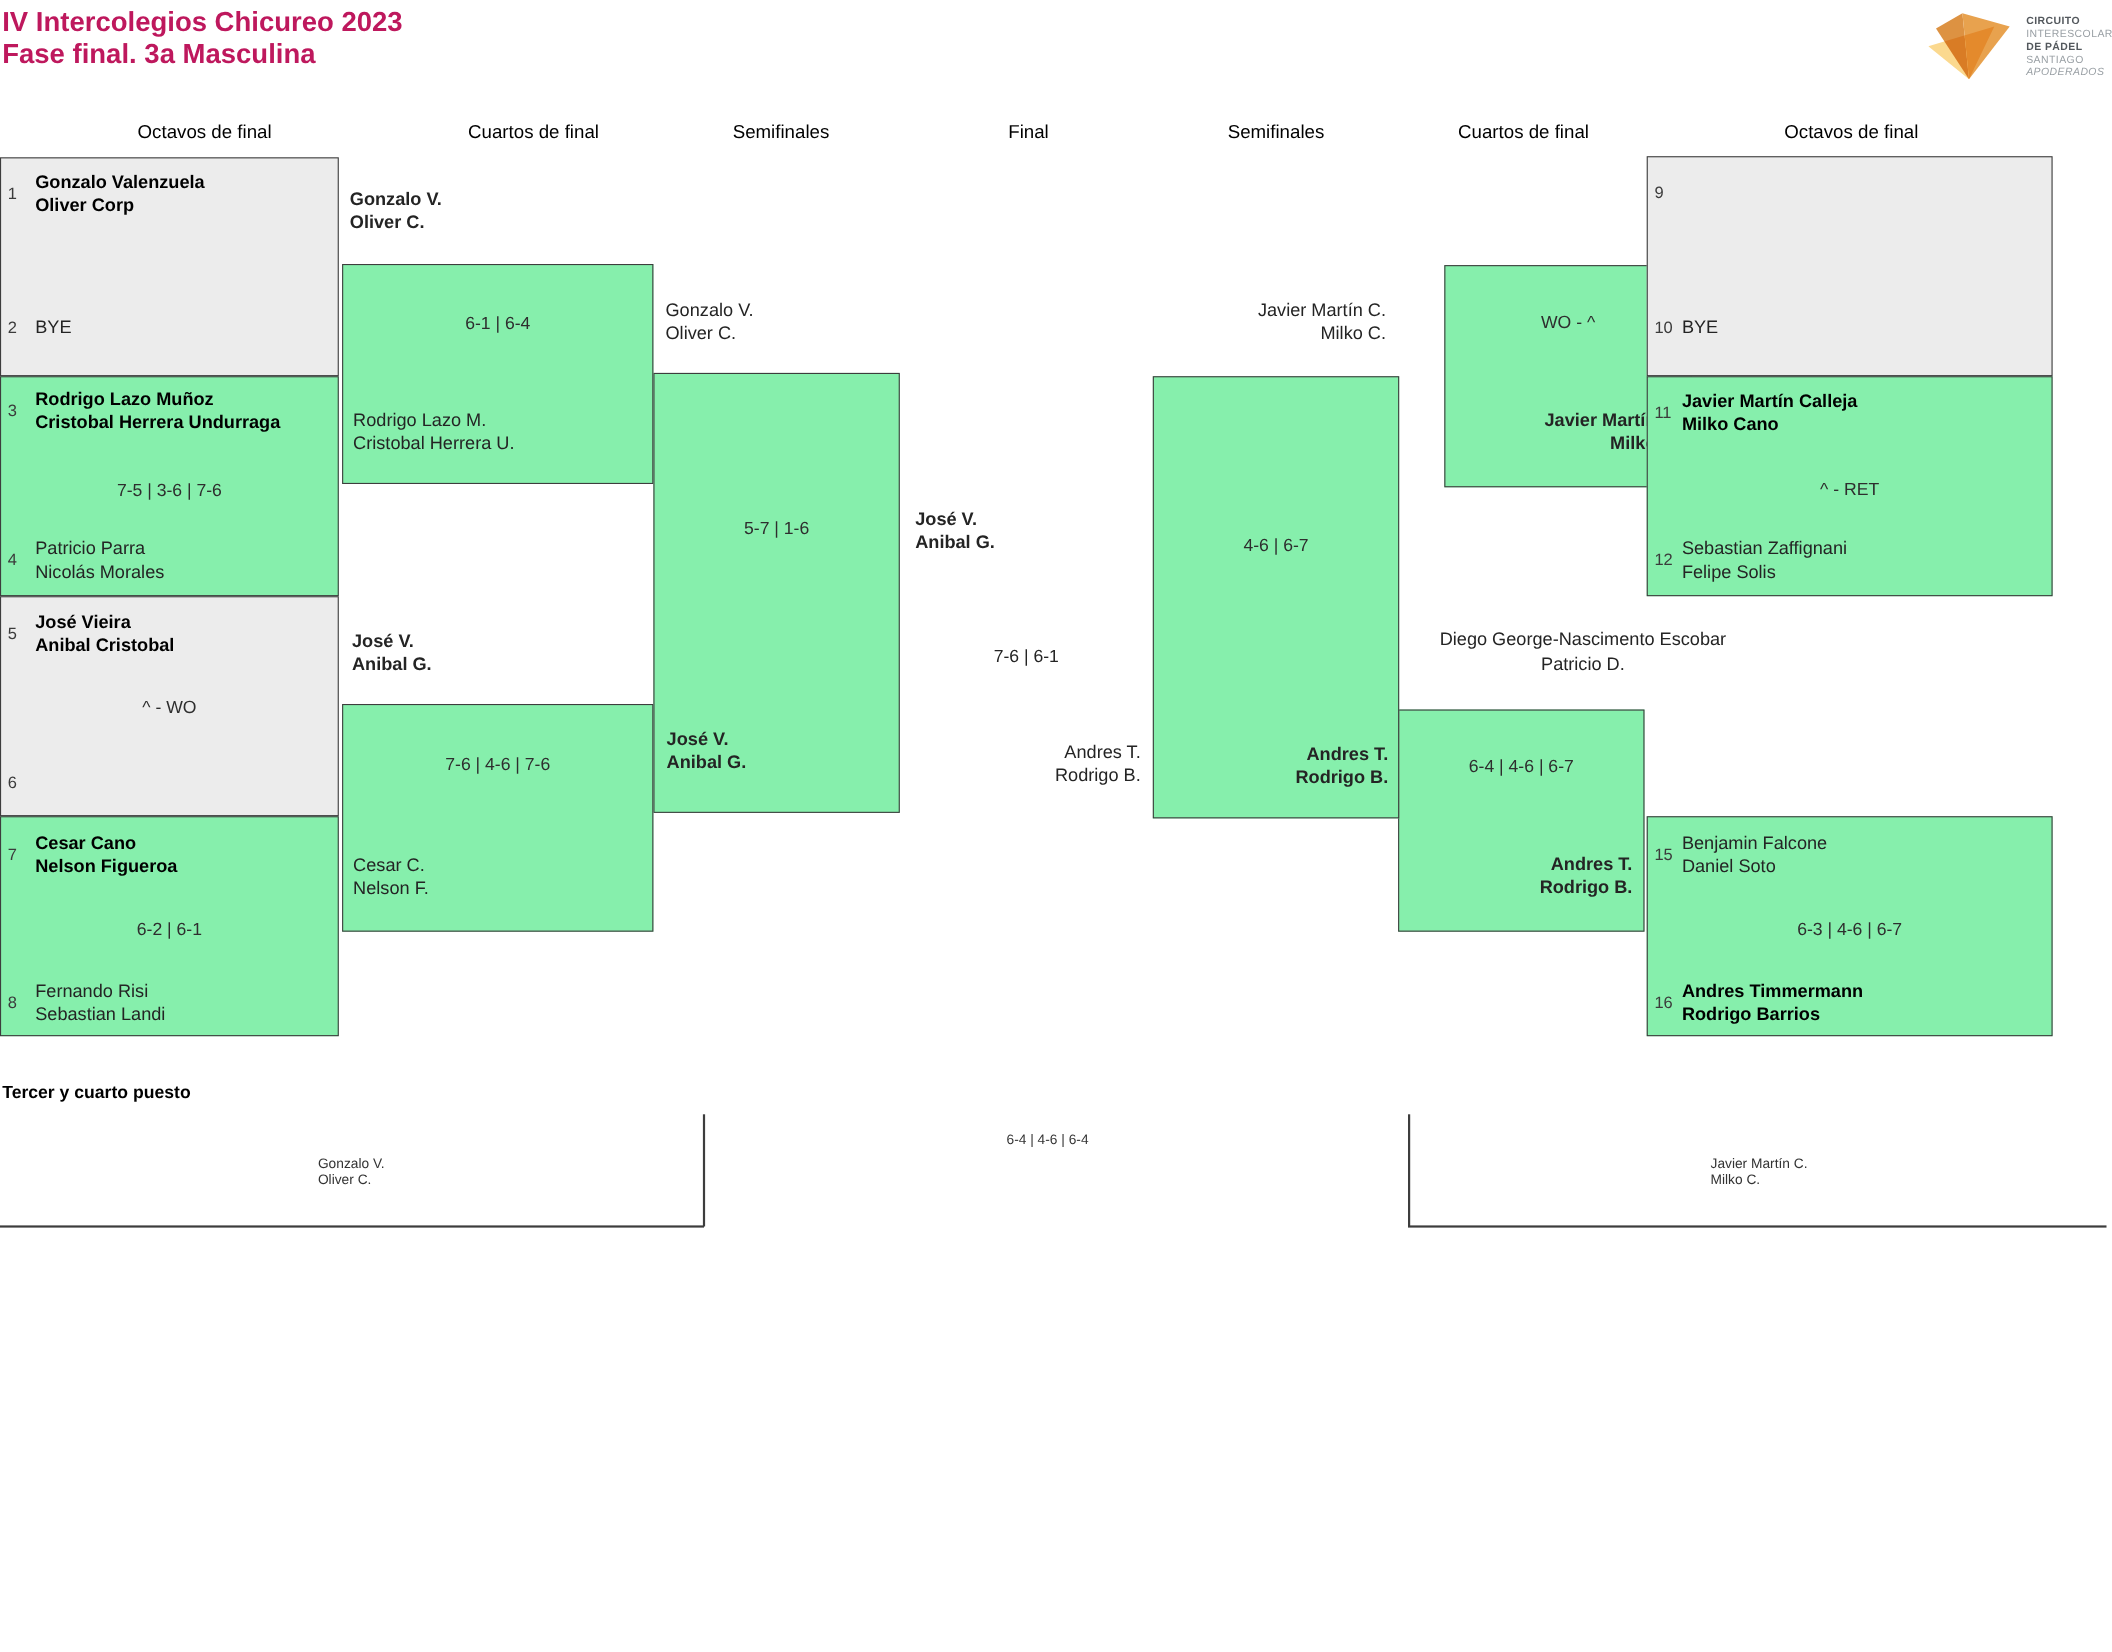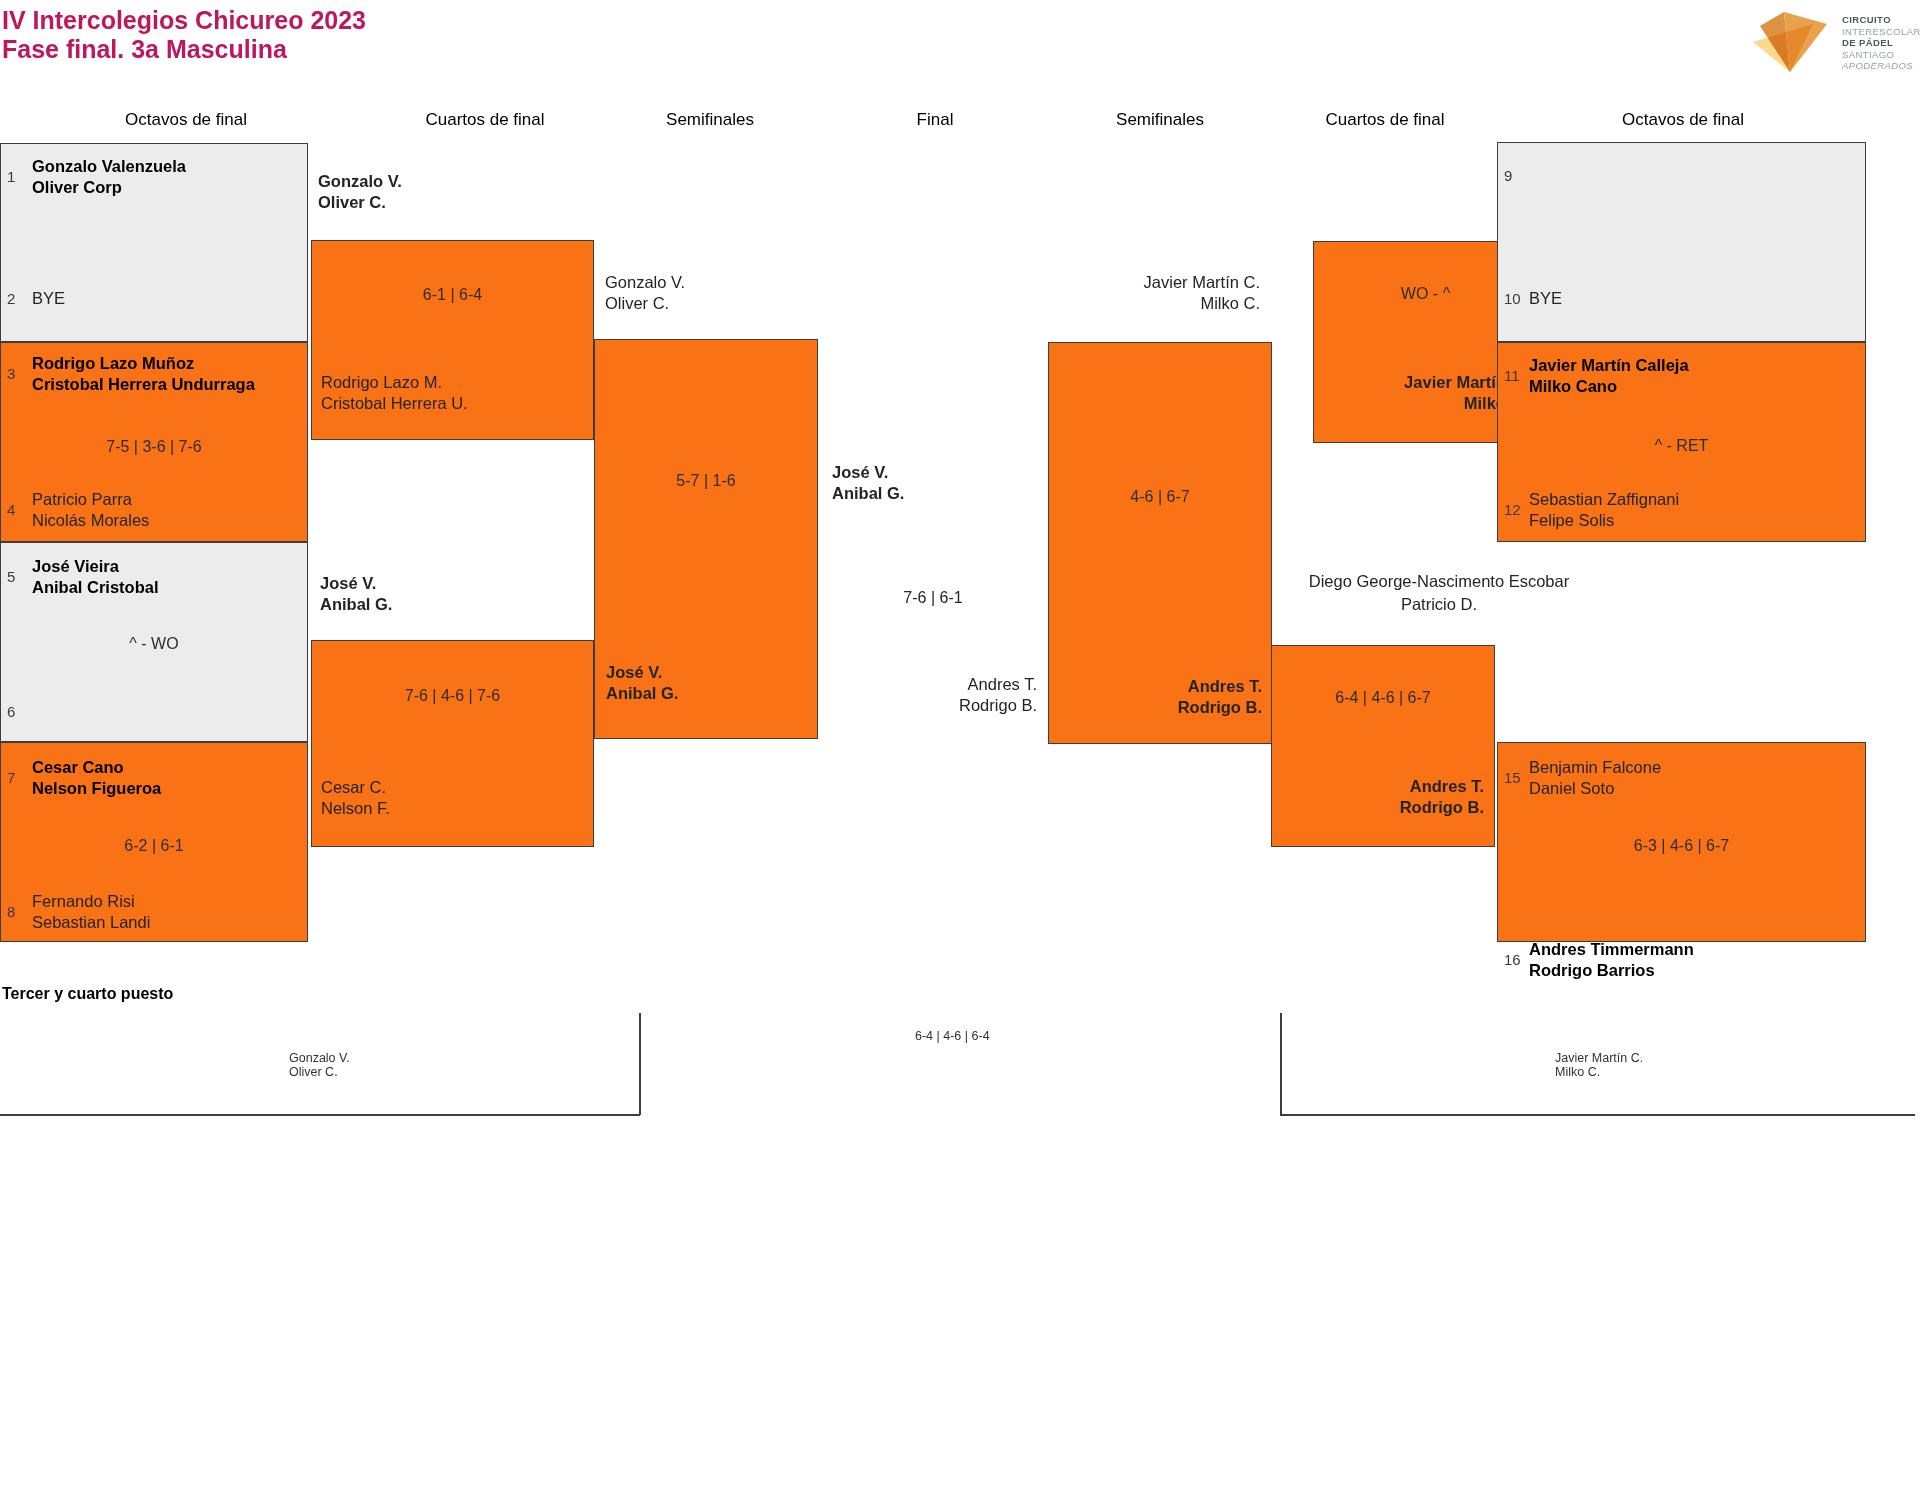--- a/index.html
+++ b/index.html
@@ -1,20 +1,20 @@
 <!DOCTYPE html>
 <html><head>
 <meta charset="utf-8">
 <style>
   html,body{margin:0;padding:0;background:#fff;}
   #page{position:relative;width:1920px;height:1502px;background:#fff;overflow:hidden;
         font-family:"Liberation Sans",sans-serif;color:#1a1a1a;}
   .title{position:absolute;left:2px;top:6px;font-size:25px;line-height:29px;font-weight:700;color:#be185d;}
   .hdr{position:absolute;top:110px;font-size:17px;color:#000;text-align:center;white-space:nowrap;}
-  .box{position:absolute;box-sizing:border-box;border:1.5px solid #3d3d3d;background:#f97316;}
+  .box{position:absolute;box-sizing:border-box;border:1.5px solid #3d3d3d;background:#86efac;}
   .box.grey{background:#ececec;}
   .pair{position:absolute;left:6px;display:flex;align-items:center;height:41px;}
   .pair.single{height:21px;}
   .num{width:25px;flex:none;font-size:15px;line-height:21px;color:#3b3b3b;}
   .names{font-size:16.5px;line-height:20.5px;color:#242424;white-space:nowrap;}
   .bold, .bold .names{font-weight:700;color:#000;}
   .score{position:absolute;left:0;right:0;text-align:center;font-size:16px;color:#2e2e2e;white-space:nowrap;}
   .inlbl{position:absolute;font-size:16.5px;line-height:20.5px;color:#242424;white-space:nowrap;}
   .flabel{position:absolute;font-size:16.5px;line-height:20.5px;color:#242424;white-space:nowrap;}
   .ra{text-align:right;}
@@ -236,21 +236,21 @@
 
   <div class="box" style="left:1497px;top:742px;width:369px;height:200px;">
     <div class="pair" style="top:14px;">
       <div class="num">15</div>
       <div class="names">
         <div>Benjamin Falcone</div>
         <div>Daniel Soto</div>
       </div>
     </div>
     <div class="score" style="top:94px;">6-3 | 4-6 | 6-7</div>
-    <div class="pair" style="top:148px;margin-top:48px;">
+    <div class="pair" style="top:148px;">
       <div class="num">16</div>
       <div class="names bold">
         <div>Andres Timmermann</div>
         <div>Rodrigo Barrios</div>
       </div>
     </div>
   </div>
 
   <div class="tptitle">Tercer y cuarto puesto</div>
 

